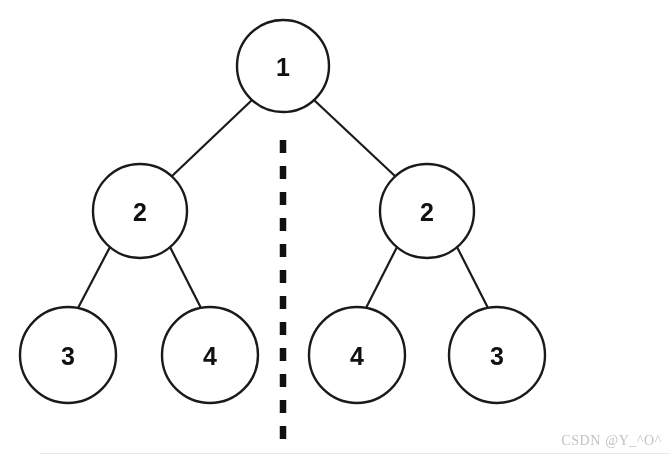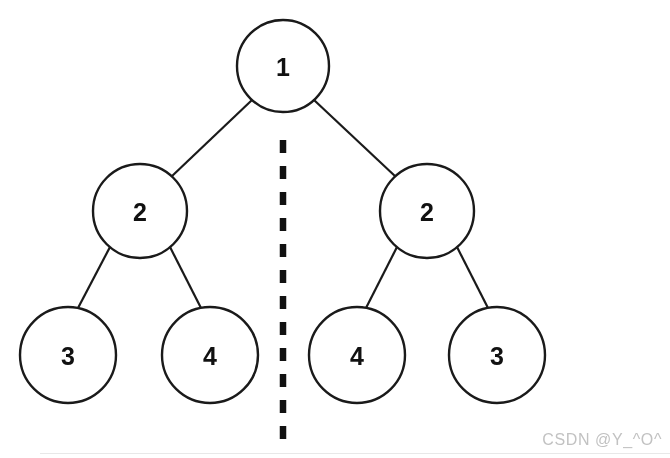--- a/index.html
+++ b/index.html
@@ -54,22 +54,22 @@
     left: 40px;
     bottom: 4px;
     width: 630px;
     height: 1px;
     background: #e8e8e8;
   }
   .watermark {
     position: absolute;
     right: 8px;
     bottom: 9px;
-    font-family: Liberation Sans, sans-serif;
-    font-size: 16px;
+    font-family: Liberation Serif, serif;
+    font-size: 14px;
     letter-spacing: 0.6px;
     color: #c2c2c2;
     white-space: nowrap;
     user-select: none;
     margin-top: 32px;
   }
 </style>
 </head>
 <body>
 

